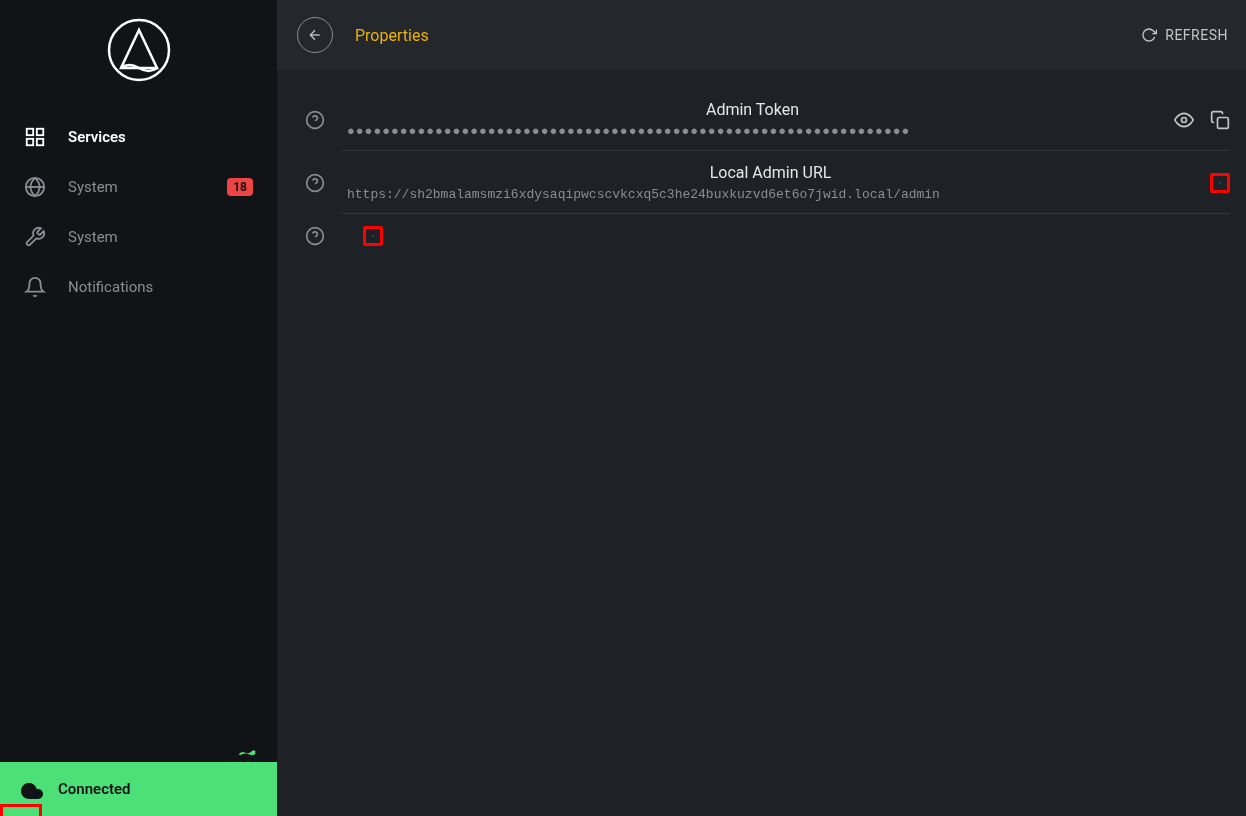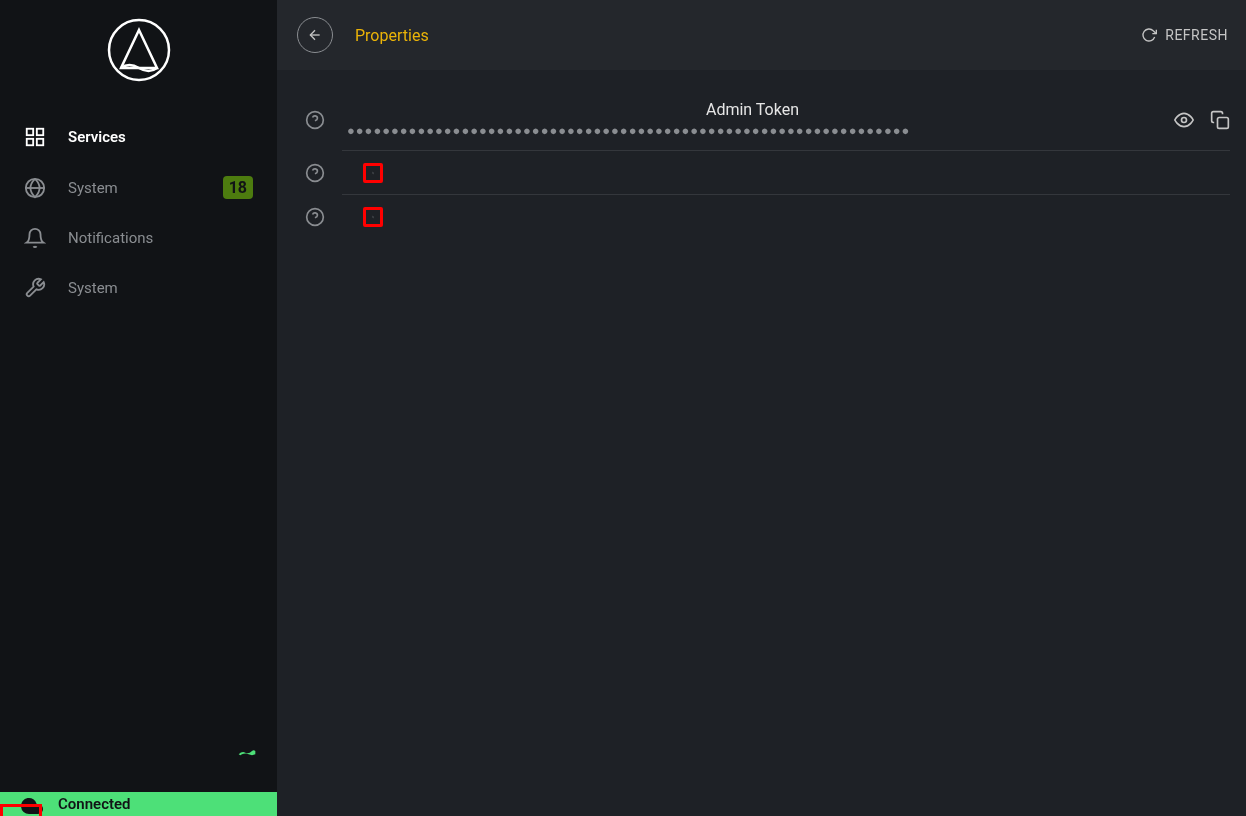--- a/index.html
+++ b/index.html
@@ -50,36 +50,36 @@
     .nav-icon {
       width: 22px;
       height: 22px;
       margin-right: 22px;
       flex-shrink: 0;
     }
     .nav-label {
       flex: 1;
     }
     .badge {
-      background: #4d7c0f;
+      background: #ef4444;
       color: #111316;
-      font-size: 16px;
+      font-size: 12px;
       font-weight: 700;
       padding: 2px 6px;
       border-radius: 4px;
     }
     .dragon-icon {
       position: absolute;
       bottom: 58px;
       right: 20px;
       width: 20px;
       height: 14px;
     }
     .connected-bar {
-      height: 24px;
+      height: 54px;
       background: #4de078;
       display: flex;
       align-items: center;
       padding: 0 20px;
       color: #111316;
       font-weight: 600;
       font-size: 15px;
       position: relative;
     }
     .connected-bar .conn-icon {
@@ -227,30 +227,30 @@
       <svg class="nav-icon" viewBox="0 0 24 24" fill="none" stroke="#8a8d91" stroke-width="2">
         <circle cx="12" cy="12" r="10"></circle>
           <path d="M2 12 L22 12"></path>
           <path d="M12 2 Q17 7 17 12 Q17 17 12 22 Q7 17 7 12 Q7 7 12 2"></path>
       </svg>
       <span class="nav-label">System</span>
       <span class="badge">18</span>
     </div>
     <div class="nav-item">
       <svg class="nav-icon" viewBox="0 0 24 24" fill="none" stroke="#8a8d91" stroke-width="2">
+        <path d="M14.7 6.3a1 1 0 0 0 0 1.4l1.6 1.6a1 1 0 0 0 1.4 0l3.77-3.77a6 6 0 0 1-7.94 7.94l-6.91 6.91a2.12 2.12 0 0 1-3-3l6.91-6.91a6 6 0 0 1 7.94-7.94l-3.76 3.76z"></path>
+      </svg>
+      <span class="nav-label">System</span>
+    </div>
+    <div class="nav-item">
+      <svg class="nav-icon" viewBox="0 0 24 24" fill="none" stroke="#8a8d91" stroke-width="2">
         <path d="M18 8 A6 6 0 0 0 6 8 C6 15 3 17 3 17 L21 17 C21 17 18 15 18 8"></path>
           <path d="M13.7 21 A2 2 0 0 1 10.3 21"></path>
       </svg>
       <span class="nav-label">Notifications</span>
-    </div>
-    <div class="nav-item">
-      <svg class="nav-icon" viewBox="0 0 24 24" fill="none" stroke="#8a8d91" stroke-width="2">
-        <path d="M14.7 6.3a1 1 0 0 0 0 1.4l1.6 1.6a1 1 0 0 0 1.4 0l3.77-3.77a6 6 0 0 1-7.94 7.94l-6.91 6.91a2.12 2.12 0 0 1-3-3l6.91-6.91a6 6 0 0 1 7.94-7.94l-3.76 3.76z"></path>
-      </svg>
-      <span class="nav-label">System</span>
     </div>
   </div>
   <svg class="dragon-icon" viewBox="0 0 24 16">
     <path d="M2 12 Q6 8 10 10 Q14 12 18 8 Q20 6 22 8 L22 12 Q18 14 14 12 Q10 10 6 12 Q4 14 2 12" fill="#4de078"></path>
   </svg>
   <div class="connected-bar">
     <svg class="conn-icon" viewBox="0 0 24 20">
       <path d="M18 10h-1.26A8 8 0 1 0 9 20h9a5 5 0 0 0 0-10z" fill="#111316"></path>
     </svg>
     <span>Connected</span>
@@ -303,20 +303,24 @@
         </div>
       </div>
     </div>
 
     <div class="property-row">
       <svg class="help-icon" viewBox="0 0 24 24" fill="none" stroke="#8a8d91" stroke-width="2">
         <circle cx="12" cy="12" r="10"></circle>
           <path d="M9.09 9a3 3 0 0 1 5.83 1c0 2-3 3-3 3"></path>
           <line x1="12" y1="17" x2="12.01" y2="17"></line>
       </svg>
+      <div class="property-content">
+        <div class="property-title">Local Admin URL</div>
+        <div class="property-value">https://sh2bmalamsmzi6xdysaqipwcscvkcxq5c3he24buxkuzvd6et6o7jwid.local/admin</div>
+      </div>
       <div class="property-actions">
         <div class="action-icon red-box">
           <svg width="20" height="20" viewBox="0 0 24 24" fill="none" stroke="#c5c5c5" stroke-width="2">
             <rect x="9" y="9" width="13" height="13" rx="2"></rect>
               <path d="M5 15H4a2 2 0 0 1-2-2V4a2 2 0 0 1 2-2h9a2 2 0 0 1 2 2v1"></path>
           </svg>
         </div>
       </div>
     </div>
 

